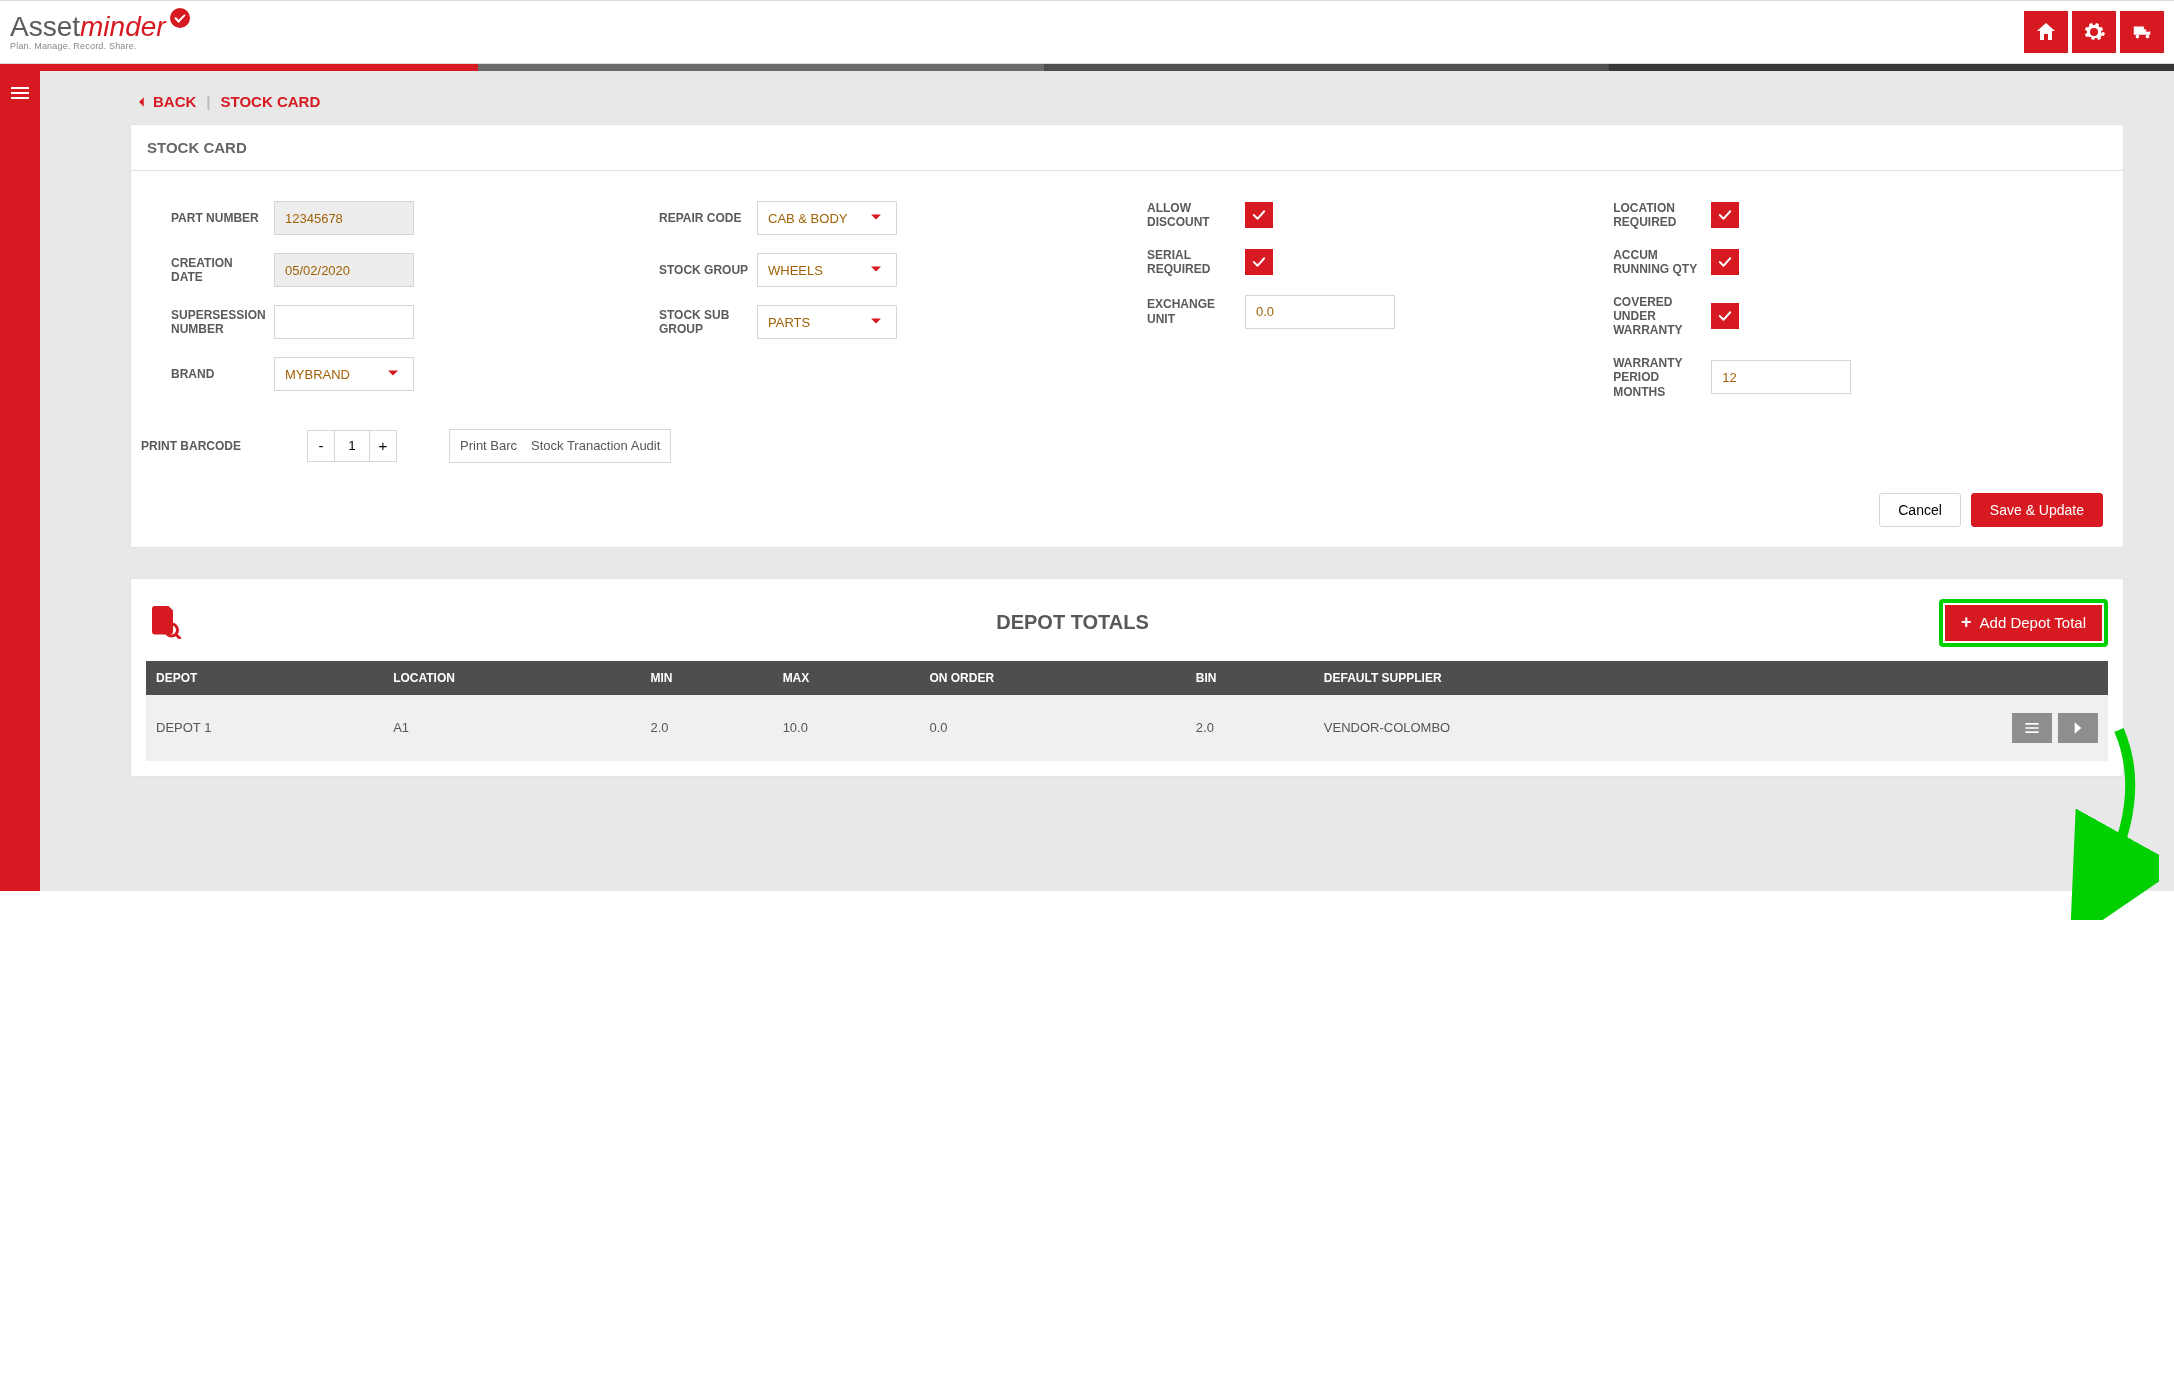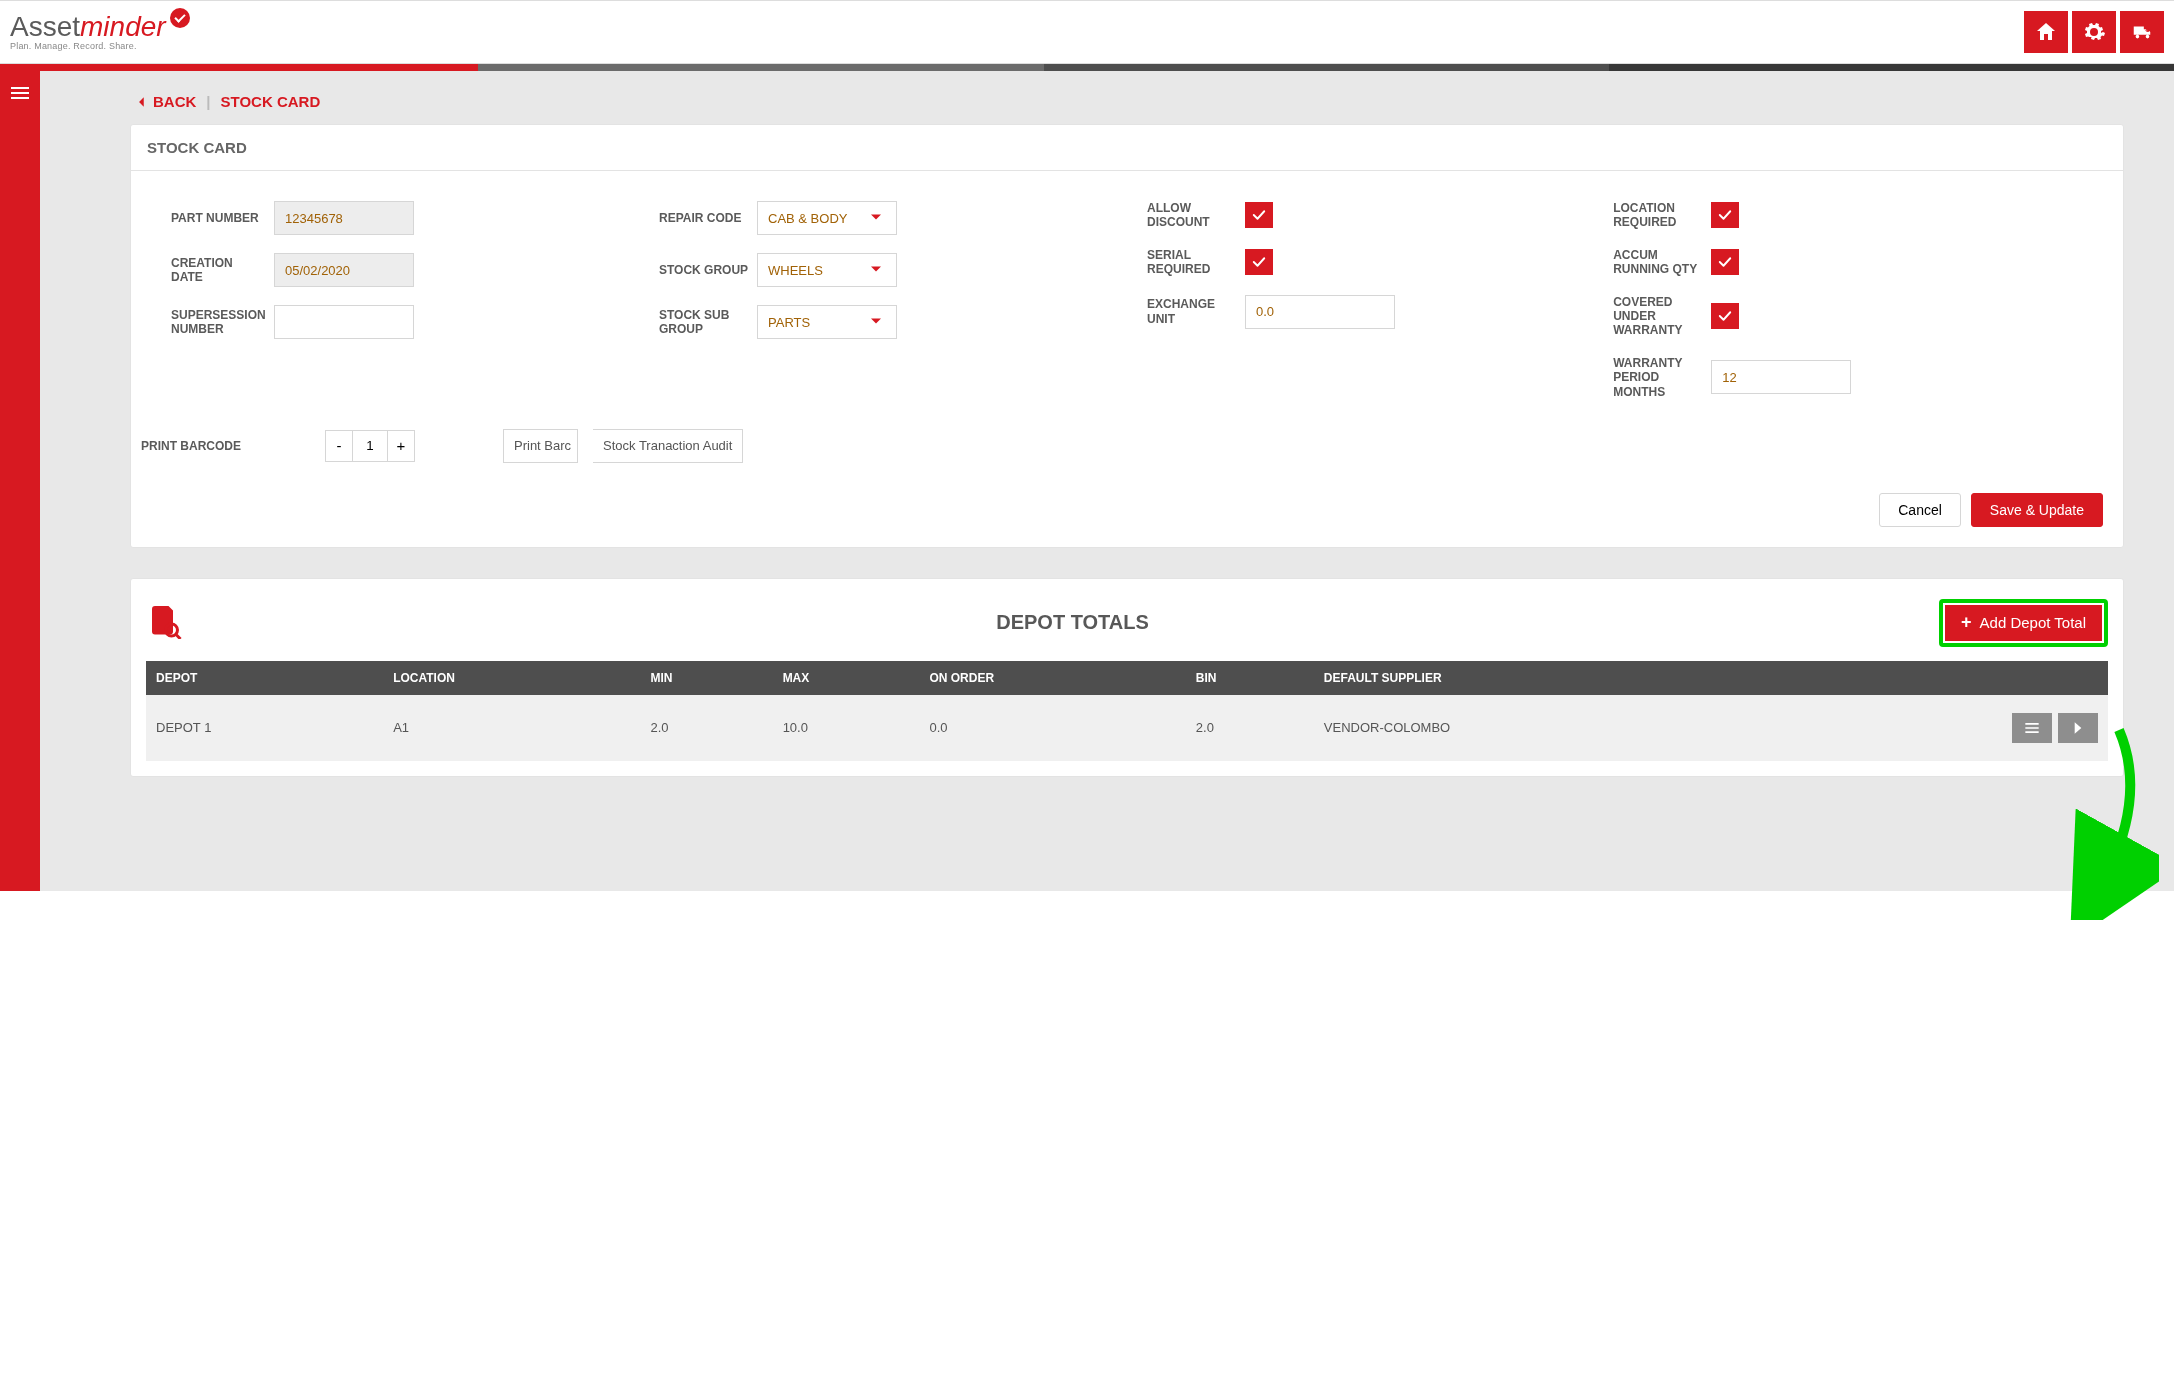--- a/index.html
+++ b/index.html
@@ -85,21 +85,21 @@
   .input.wide { width:150px; }
   .select { width:140px; display:flex; align-items:center; justify-content:space-between; cursor:pointer;}
   .select .chev svg { fill:#d71921; width:20px; height:20px; }
 
   .cbox {
     width:28px; height:26px; background:#d71921; display:flex; align-items:center; justify-content:center; cursor:pointer;
   }
   .cbox svg { width:18px; height:18px; }
   .cbox svg path { stroke:#fff; stroke-width:2.5; fill:none; stroke-linecap:round; stroke-linejoin:round;}
 
-  .print-row { display:flex; align-items:center; gap:24px; margin-top:30px;}
+  .print-row { display:flex; align-items:center; gap:6px; margin-top:30px;}
   .print-label { width:100px; font-size:12px; font-weight:700; color:#5a5a5a; text-align:right; line-height:1.2; margin-left:-30px;}
   .stepper { display:flex; margin-left:60px;}
   .stepper button { width:28px; height:32px; border:1px solid #d6d6d6; background:#fff; font-size:15px; cursor:pointer;}
   .stepper input { width:34px; height:32px; border:1px solid #d6d6d6; border-left:none; border-right:none; text-align:center;}
   .mini-btn { height:34px; border:1px solid #d6d6d6; background:#fff; padding:0 10px; font-size:13px; cursor:pointer; color:#555;}
   .mini-btn.truncated { width:75px; overflow:hidden; white-space:nowrap;}
 
   .card-footer { display:flex; justify-content:flex-end; gap:10px; padding:0 20px 20px 20px;}
   .btn { height:34px; padding:0 18px; border-radius:3px; font-size:14px; cursor:pointer; border:1px solid #d6d6d6; background:#fff;}
   .btn.primary { background:#d71921; border-color:#d71921; color:#fff; }
@@ -197,20 +197,29 @@
               <div class="flabel">PART NUMBER</div>
               <input class="input readonly" readonly="" value="12345678" style="">
             </div>
             <div class="frow">
               <div class="flabel">CREATION DATE</div>
               <input class="input readonly" readonly="" value="05/02/2020" style="">
             </div>
             <div class="frow">
               <div class="flabel">SUPERSESSION NUMBER</div>
               <input class="input" value="" style="">
+            </div>
+            <div class="frow">
+              <div class="flabel">BRAND</div>
+              <div class="select">
+                <span>MYBRAND</span>
+                <span class="chev"><svg viewBox="0 0 24 24">
+                      <path d="M6 9l6 6 6-6z"></path>
+                    </svg></span>
+              </div>
             </div>
           </div>
 
           <div class="col">
             <div class="frow">
               <div class="flabel narrow">REPAIR CODE</div>
               <div class="select">
                 <span>CAB &amp; BODY</span>
                 <span class="chev"><svg viewBox="0 0 24 24">
                       <path d="M6 9l6 6 6-6z"></path>

